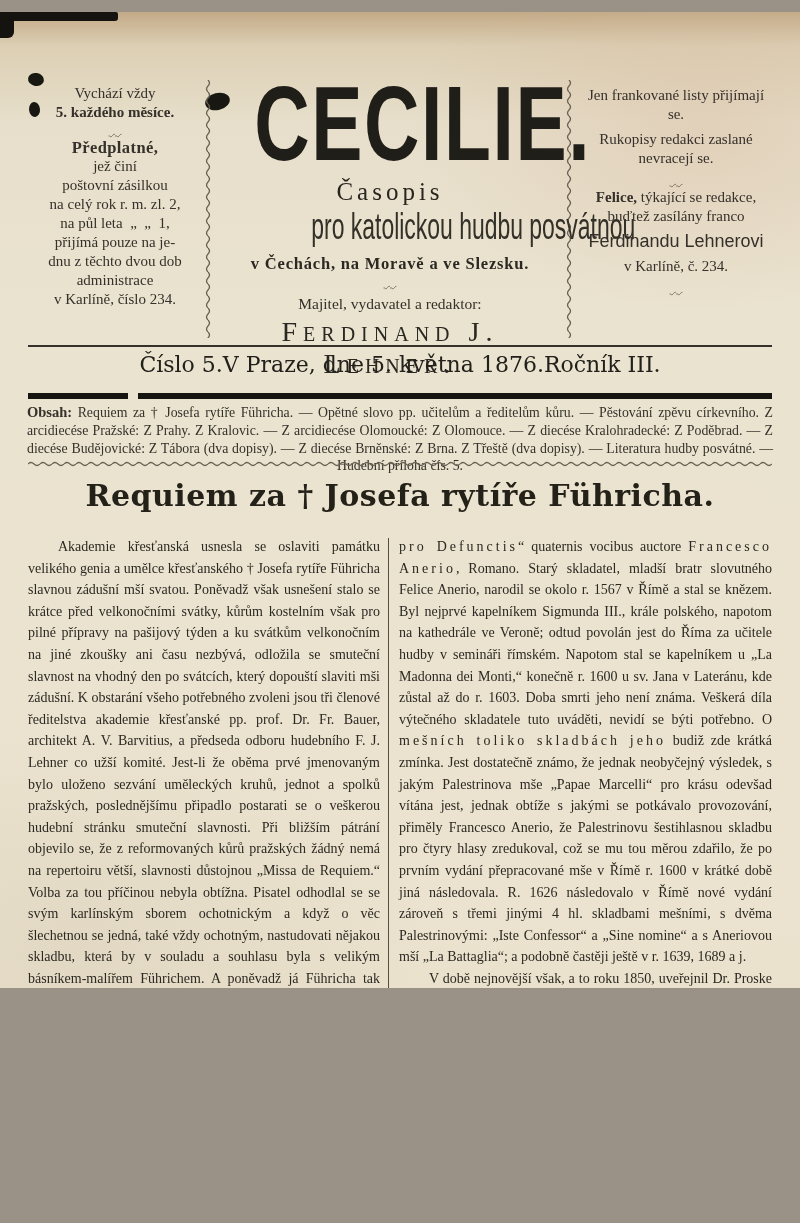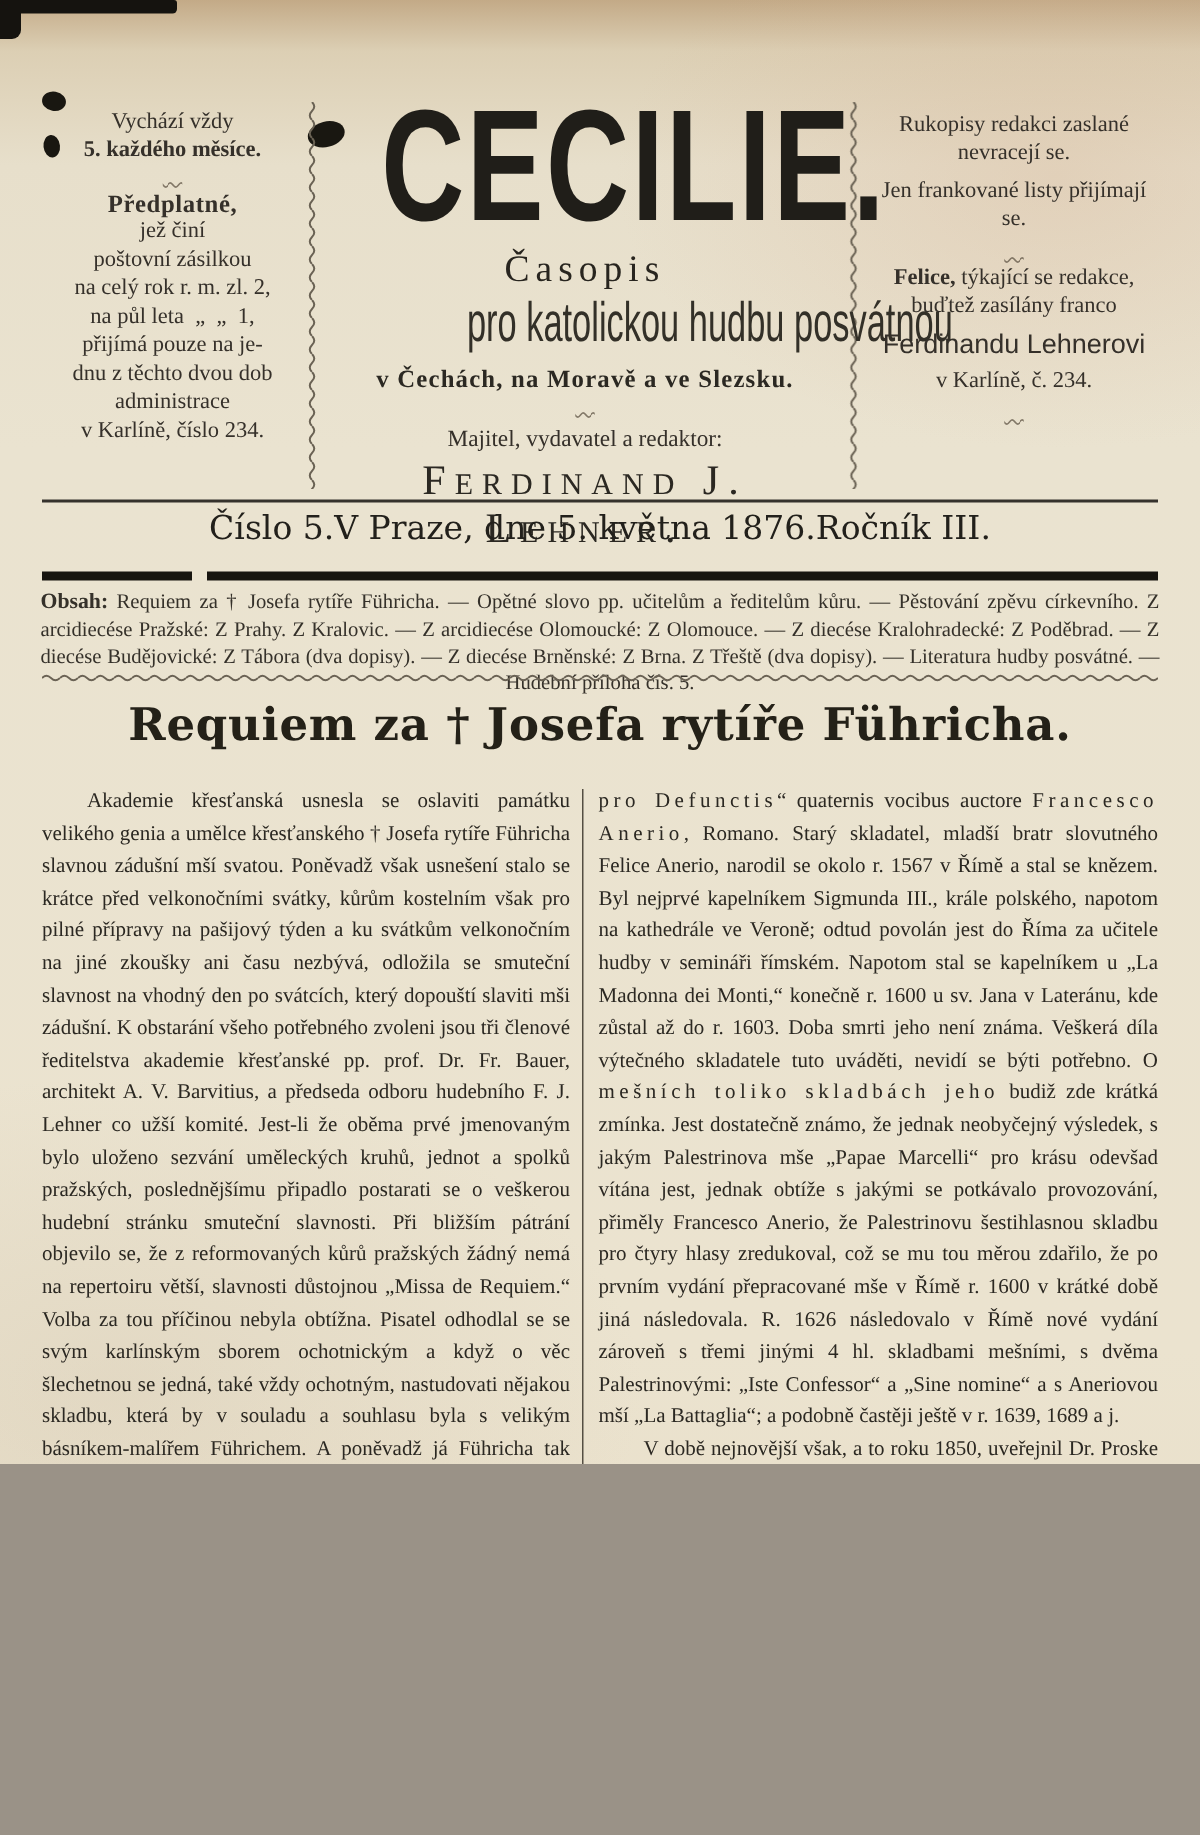--- a/index.html
+++ b/index.html
@@ -1,18 +1,18 @@
 <!DOCTYPE html>
 <html lang="cs"><head>
 <meta charset="utf-8">
 <title>Cecilie — Číslo 5, 1876</title>
 <style>
   html,body{margin:0;padding:0;background:#9a9287;}
   .page{
-    position:relative;width:800px;height:976px;overflow:hidden;margin:0 auto;
+    position:relative;width:800px;height:976px;overflow:hidden;margin:12px auto;
     color:#2b2822;font-family:"Liberation Serif",serif;
     background:
       radial-gradient(ellipse 420px 260px at 88% 12%, rgba(214,180,152,.35), transparent 70%),
       radial-gradient(ellipse 500px 300px at 10% 95%, rgba(200,185,160,.25), transparent 70%),
       linear-gradient(to bottom,#c3aa87 0px,#dccfb4 34px,#e7dfcb 110px,#eae3d0 300px,#ebe3cf 900px,#e7dcc5 1223px);
   }
   
   .art-top{position:absolute;left:0;top:0;width:118px;height:9px;background:#15130f;border-radius:0 2px 3px 0;}
   .art-corner{position:absolute;left:0;top:0;width:14px;height:26px;background:#15130f;border-radius:0 0 6px 0;}
   .blob{position:absolute;background:#191711;border-radius:50%;}
@@ -122,22 +122,22 @@
     <div><span class="mast-title">CECILIE.</span></div>
     <div class="mast-sub1">Časopis</div>
     <div class="mast-sub2"><span>pro katolickou hudbu posvátnou</span></div>
     <div class="mast-sub3">v Čechách, na Moravě a ve Slezsku.</div>
     <span class="sq">&nbsp;&nbsp;&nbsp;&nbsp;</span>
     <div class="mast-publabel">Majitel, vydavatel a redaktor:</div>
     <div class="mast-pubname">Ferdinand J. Lehner.</div>
   </div>
 
   <div class="hdr-right">
+    <p>Jen frankované listy přijímají se.</p>
     <p>Rukopisy redakci zaslané nevracejí se.</p>
-    <p>Jen frankované listy přijímají se.</p>
     <span class="sq">&nbsp;&nbsp;&nbsp;&nbsp;</span>
     <p><span class="b">Felice,</span><span> týkající se redakce, buďtež zasílány franco</span></p>
     <p class="sans">Ferdinandu Lehnerovi</p>
     <p>v Karlíně, č. 234.</p>
     <span class="sq">&nbsp;&nbsp;&nbsp;&nbsp;</span>
   </div>
 
   <div class="rule-thin"></div>
 
   <div class="issue">

